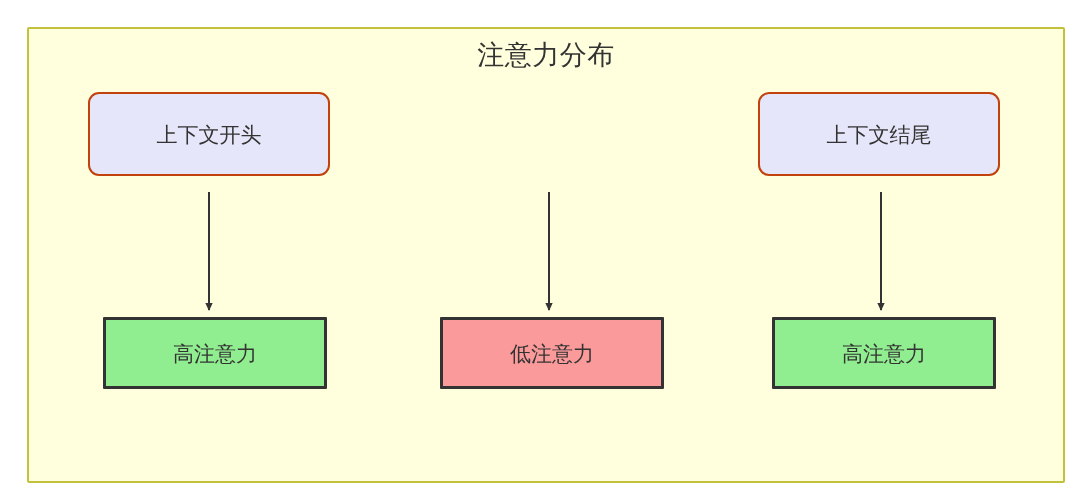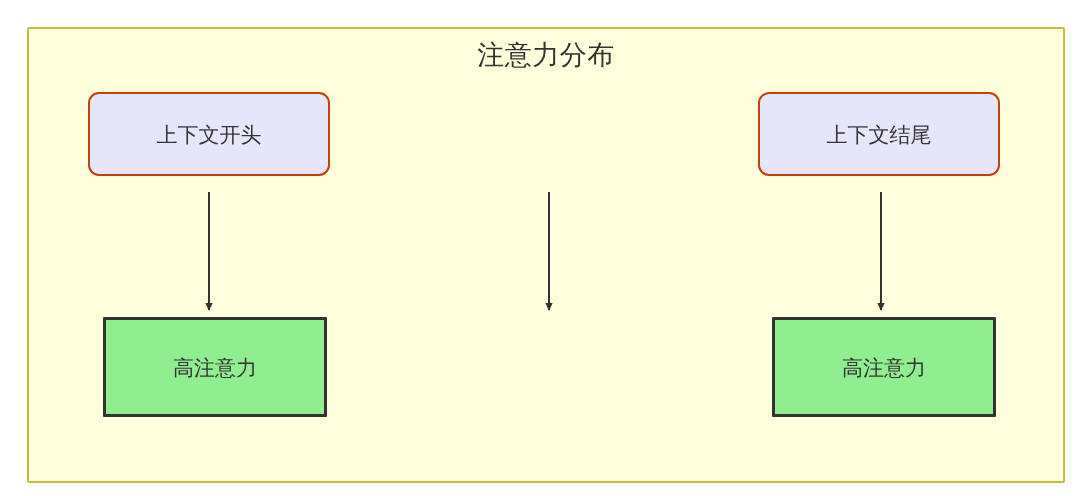--- a/index.html
+++ b/index.html
@@ -77,21 +77,21 @@
     border-radius: 11px;
     width: 242px;
     height: 84px;
     top: 92px;
   }
 
   .node.outcome {
     border: 3px solid #333333;
     border-radius: 1px;
     width: 224px;
-    height: 100px;
+    height: 72px;
     top: 317px;
   }
 
   .node.outcome.high { background: #90ee90; }
   .node.outcome.low  { background: #fb9a9a; }
 
   
   .col-1.source  { left: 88px; }
   .col-2.source  { left: 428px; }
   .col-3.source  { left: 758px; text-align: center; }
@@ -123,16 +123,17 @@
     <line x1="881" y1="192" x2="881" y2="310" stroke="#333333" stroke-width="2" marker-end="url(#arrowhead)"></line>
   </svg>
 
   <div class="node source col-1">上下文开头</div>
 
 
   <div class="node source col-3">上下文结尾</div>
 
   <div class="node outcome high col-1">高注意力</div>
 
+  <div class="node outcome low col-2">低注意力</div>
 
   <div class="node outcome high col-3">高注意力</div>
 
 </div>
 
 </body></html>

